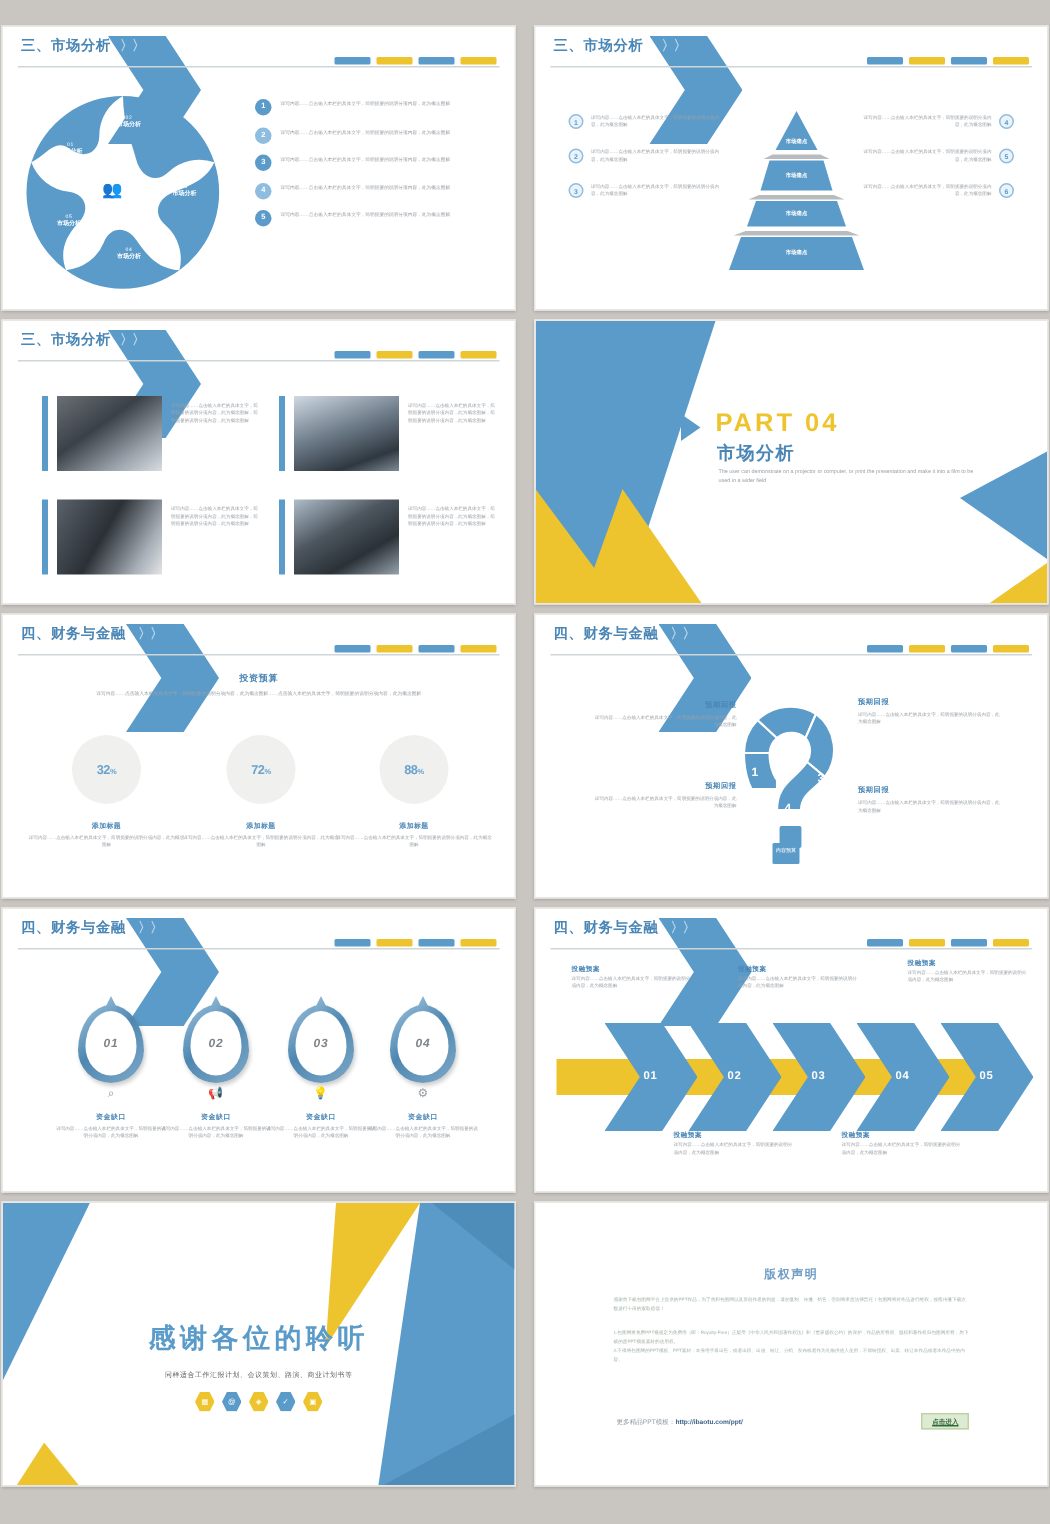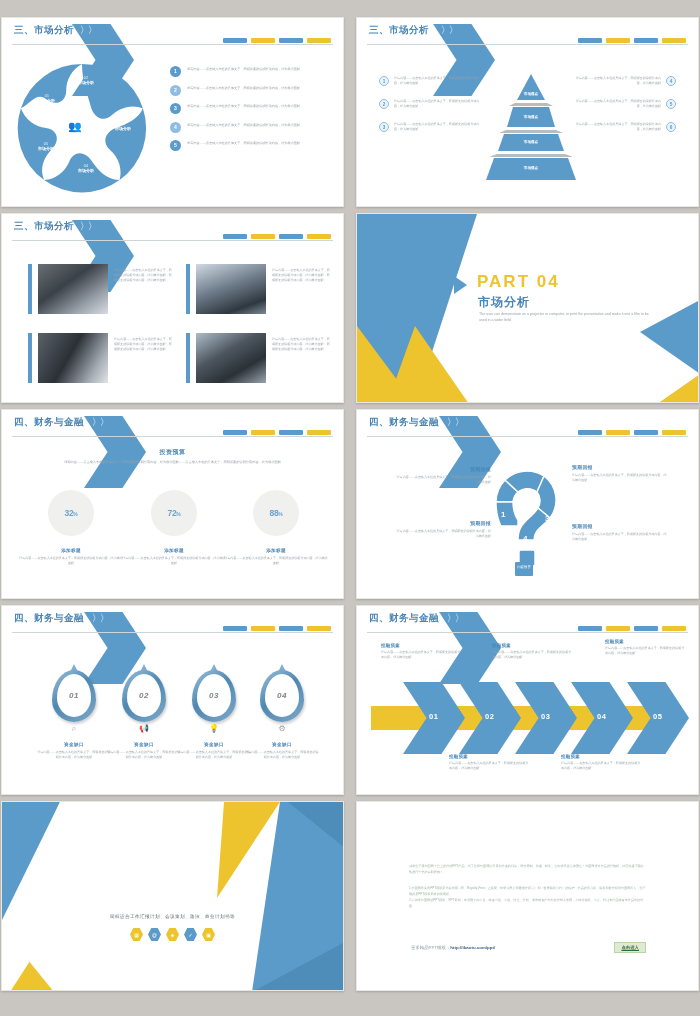--- a/index.html
+++ b/index.html
@@ -585,33 +585,35 @@
     <div class="ty">
       <svg width="343" height="190" viewBox="0 0 343 190" style="position:absolute;left:0;top:0">
         <polygon points="0,0 58,0 0,118" fill="#5b9bc9"></polygon>
         <polygon points="0,126 52,190 0,190" fill="#edc42e"></polygon>
         <polygon points="58,0 130,0 8,190 0,190 0,126" fill="#ffffff"></polygon>
         <polygon points="222,0 278,0 215,96" fill="#edc42e"></polygon>
         <polygon points="278,0 343,0 343,190 250,190" fill="#5b9bc9"></polygon>
         <polygon points="286,0 343,0 343,46" fill="#4e8cba"></polygon>
         <polygon points="250,190 343,190 343,140" fill="#4e8cba"></polygon>
       </svg>
+      <div class="th">感谢各位的聆听</div>
       <div class="sb">同样适合工作汇报计划、会议策划、路演、商业计划书等</div>
       <div class="hexrow">
         <div class="hex y">▦</div>
         <div class="hex b">@</div>
         <div class="hex y">◈</div>
         <div class="hex b">✓</div>
         <div class="hex y">▣</div>
       </div>
     </div>
   </div>
 
   <div class="slide">
     <div class="cp">
+      <div class="t">版权声明</div>
       <div class="p1">感谢您下载包图网平台上提供的PPT作品，为了您和包图网以及原创作者的利益，请勿复制、传播、销售，否则将承担法律责任！包图网将对作品进行维权，按照传播下载次数进行十倍的索取赔偿！</div>
       <div class="p2" style="white-space:pre-line">1.包图网将免费PPT模板定为免费用（即：Royalty-Free）正版受《中华人民共和国著作权法》和《世界版权公约》的保护，作品的所有权、版权和著作权归包图网所有，您下载的是PPT模板素材的使用权。
 2.不得将包图网的PPT模板、PPT素材，本身用于再出售，或者出租、出借、转让、分销、发布或者作为礼物供他人使用，不得转授权、出卖、转让本作品或者本作品中的内容。</div>
       <div class="more">
         <span>更多精品PPT模板：</span><u>http://ibaotu.com/ppt/</u>
       </div>
       <div class="btn">点击进入</div>
     </div>
   </div>
 

